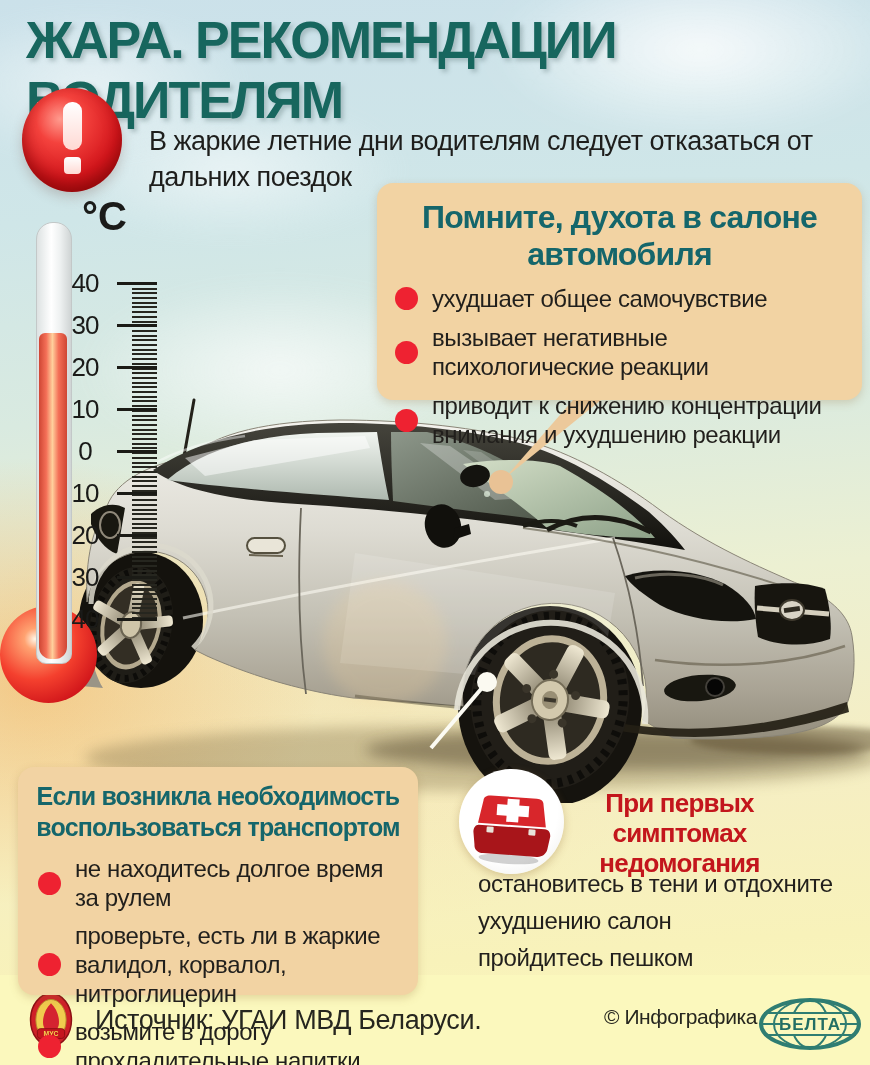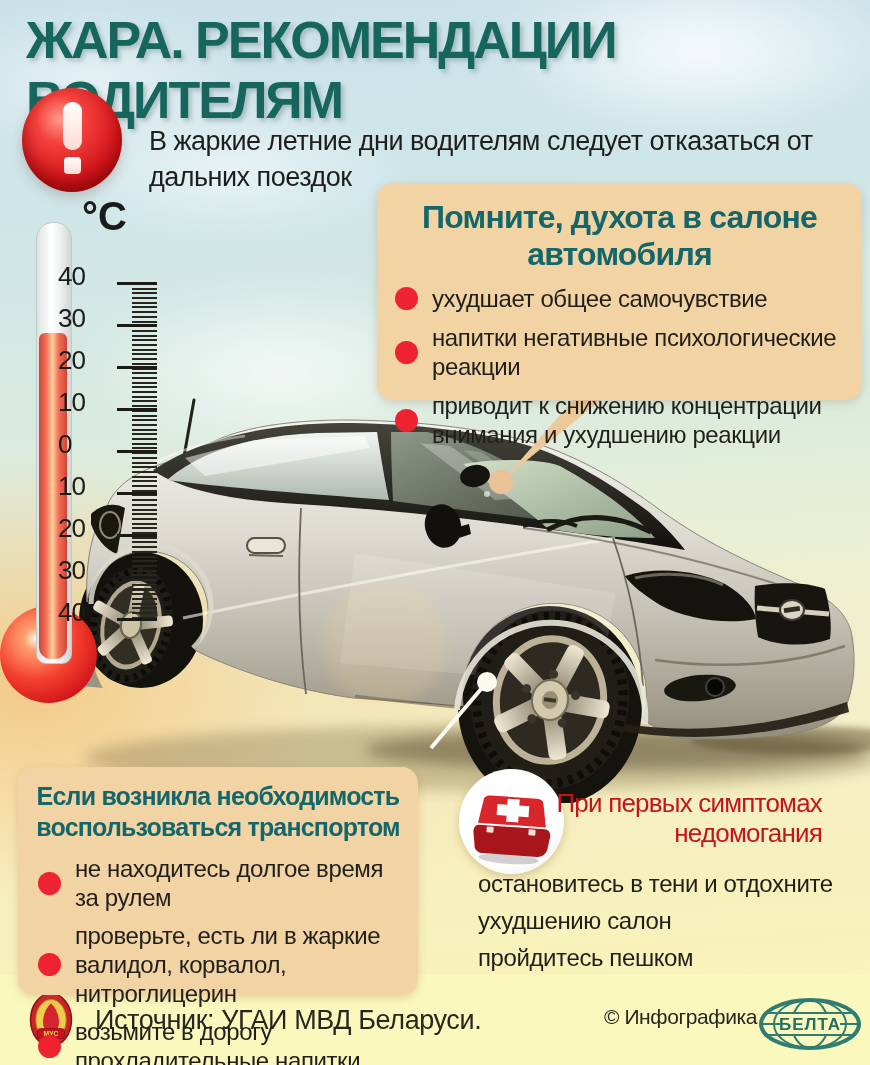--- a/index.html
+++ b/index.html
@@ -36,21 +36,21 @@
   
   .thermo{position:absolute;z-index:7;left:0;top:0;width:200px;height:760px;}
   .thermo-unit{position:absolute;left:82px;top:194px;font-size:40px;font-weight:bold;color:#1b1b19;}
   .tube{position:absolute;left:36px;top:222px;width:34px;height:440px;
       border:1px solid #c3c8c8;border-radius:17px 17px 10px 10px;
       background:linear-gradient(to right,#dde2e2,#ffffff 42%,#eef1f1 68%,#cfd4d4);}
   .mercury{position:absolute;left:2px;top:110px;width:28px;height:326px;border-radius:6px 6px 12px 12px;
       background:linear-gradient(to right,#cf4634,#f46f57 26%,#ffd09c 48%,#f46f57 70%,#cf4634);}
   .bulb{position:absolute;left:0px;top:606px;width:97px;height:97px;border-radius:50%;
       background:radial-gradient(circle at 36% 34%, #fff6e6 0%, #ffa271 12%, #f4402e 46%, #d2171b 76%, #ae0e12 100%);}
-  .scale-labels{position:absolute;left:58px;top:255px;width:54px;text-align:left;}
+  .scale-labels{position:absolute;left:58px;top:262px;width:54px;text-align:center;}
   .scale-labels div{height:42px;line-height:42px;font-size:26px;color:#1a1a18;letter-spacing:-1px;}
   .ruler-minor{position:absolute;left:132px;top:283px;width:25px;height:338px;
       background:repeating-linear-gradient(to bottom,#26261f 0px,#26261f 2px,transparent 2px,transparent 4.7px);}
   .ruler-major{position:absolute;left:117px;top:282px;width:40px;height:341px;
       background:repeating-linear-gradient(to bottom,#1b1b16 0px,#1b1b16 3px,transparent 3px,transparent 42px);}
 
   .car-svg{position:absolute;z-index:2;left:55px;top:388px;width:815px;height:415px;}
   .callouts{position:absolute;z-index:5;left:0;top:0;width:870px;height:1065px;pointer-events:none;}
 
   
@@ -68,22 +68,22 @@
 
   .transport{left:18px;top:743px;width:400px;height:228px;margin-top:24px;}
   .transport h2{margin:14px 14px 0;font-size:25px;line-height:31px;}
   .transport ul{margin:11px 14px 0 20px;}
   .transport li{font-size:24px;line-height:29px;margin-bottom:9px;}
 
   
   .aid-circle{position:absolute;z-index:6;left:459px;top:769px;width:105px;height:105px;border-radius:50%;
       background:radial-gradient(circle at 45% 40%,#ffffff 60%,#e9e9e6 100%);
       box-shadow:0 3px 9px rgba(140,100,50,.3);}
-  .symptoms-title{position:absolute;z-index:6;left:537px;top:788px;width:285px;margin:0;text-align:right;
-      font-size:26px;line-height:30px;font-weight:normal;letter-spacing:-.8px;color:#c3161c;}
+  .symptoms-title{position:absolute;z-index:6;left:537px;top:788px;width:285px;margin:0;text-align:center;
+      font-size:26px;line-height:30px;font-weight:bold;letter-spacing:-.8px;color:#c3161c;}
   .symptoms-list{position:absolute;z-index:6;left:478px;top:870px;margin:0;padding:0;list-style:none;}
   .symptoms-list li{font-size:24px;line-height:28px;margin-bottom:9px;color:#211f1c;letter-spacing:-.4px;}
 
   
   .footer{position:absolute;z-index:4;left:0;top:975px;width:870px;height:90px;background:#fbf8bd;}
   .emblem{position:absolute;left:26px;top:3px;width:50px;height:78px;}
   .source-text{position:absolute;left:95px;top:30px;font-size:27px;color:#26261f;letter-spacing:-.4px;}
   .copyright{position:absolute;right:113px;top:30px;font-size:21px;color:#26261f;letter-spacing:-.4px;}
   .belta{position:absolute;left:757px;top:22px;width:106px;height:54px;}
 </style>
@@ -288,21 +288,21 @@
 
   <section class="box salon">
     <h2>Помните, духота в салоне автомобиля</h2>
     <ul>
       <li>
           <span class="dot"></span>
           <span>ухудшает общее самочувствие</span>
         </li>
       <li>
           <span class="dot"></span>
-          <span>напитки негативные психологические реакции</span>
+          <span>вызывает негативные психологические реакции</span>
         </li>
       <li>
           <span class="dot"></span>
           <span>приводит к снижению концентрации внимания и ухудшению реакции</span>
         </li>
     </ul>
   </section>
 
   <section class="box transport">
     <h2>Если возникла необходимость воспользоваться транспортом</h2>

